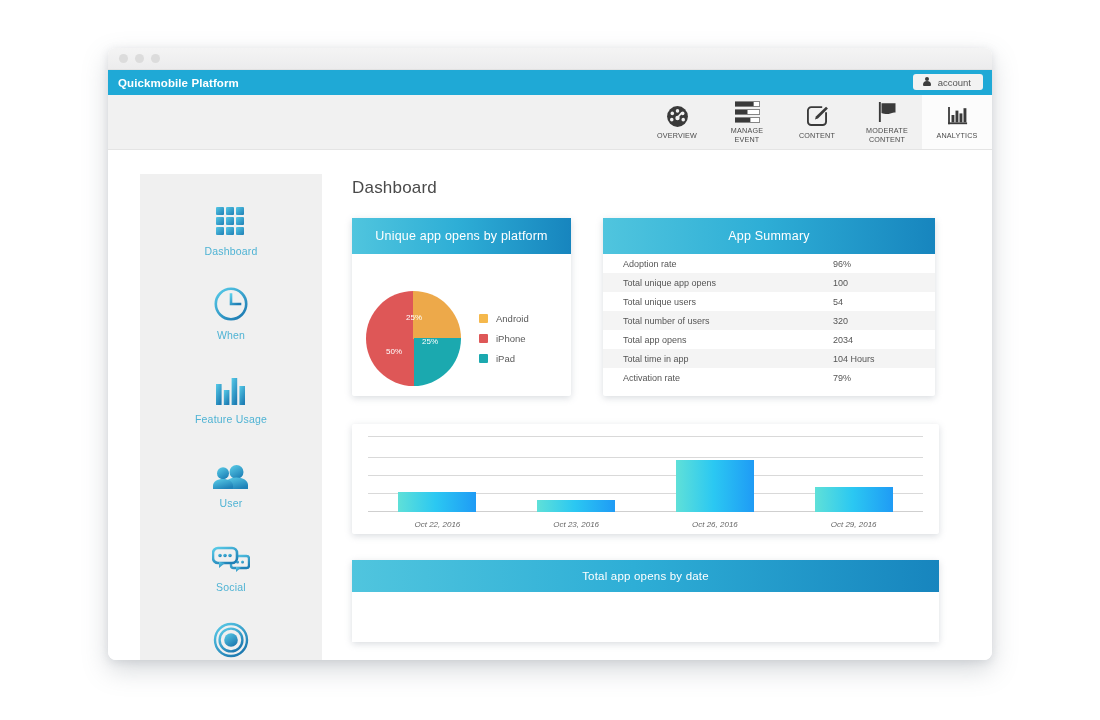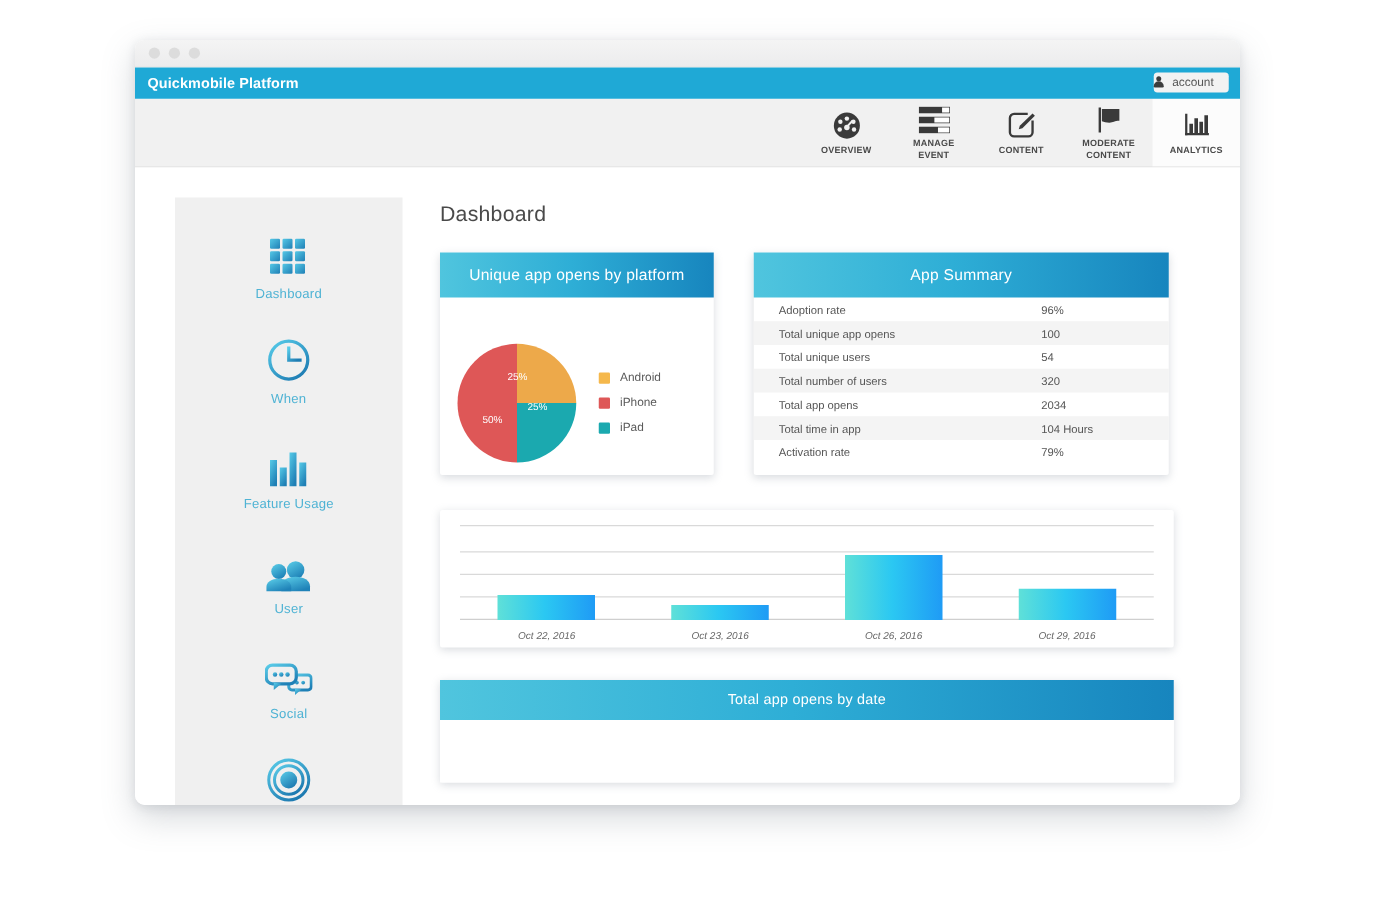--- a/index.html
+++ b/index.html
@@ -6,21 +6,21 @@
   html, body {
     width: 1100px; height: 720px;
     background: #ffffff;
     font-family: "Liberation Sans", sans-serif;
     overflow: hidden;
   }
 
   
   .browser {
     position: absolute;
-    left: 108px; top: 32px;
+    left: 108px; top: 48px;
     width: 884px; height: 612px;
     background: #ffffff;
     border-radius: 7px 7px 8px 8px;
     box-shadow: 0 10px 26px rgba(120,130,140,0.30), 0 2px 8px rgba(120,130,140,0.18);
     overflow: hidden;
   }
   .chrome-bar {
     height: 22px;
     background: linear-gradient(#f4f4f4, #ececed);
     border-bottom: 1px solid #e2e2e2;
@@ -40,34 +40,33 @@
   .appbar-title {
     color: #ffffff; font-size: 11.5px; font-weight: bold;
     letter-spacing: .1px;
   }
   .account-btn {
     position: absolute; right: 9px; top: 4px;
     height: 16px;
     background: #f2f2f2;
     border-radius: 3px;
     display: flex; align-items: center; gap: 7px;
-    padding: 0 12px 0 0;
+    padding: 0 12px 0 10px;
     font-size: 9.5px; color: #555;
   }
   .person-ico { width: 8px; height: 10px; position: relative; display:inline-block; }
   .person-ico::before { content:''; position:absolute; left:2px; top:0; width:4px; height:4px; border-radius:50%; background:#3c3c3c; }
   .person-ico::after { content:''; position:absolute; left:0; bottom:1px; width:8px; height:5px; border-radius:4px 4px 1px 1px; background:#3c3c3c; }
 
   
   .topnav {
     height: 55px;
     background: #f1f1f1;
     display: flex; justify-content: flex-end; align-items: stretch;
     border-bottom: 1px solid #e4e4e4;
-    font-weight: bold;
   }
   .navitem {
     width: 70px;
     display: flex; flex-direction: column;
     align-items: center; justify-content: center;
     gap: 3px;
     cursor: pointer;
   }
   .navitem.active { background: #fcfcfc; }
   .navitem .nav-ico { height: 25px; display: flex; align-items: center; justify-content: center; }

